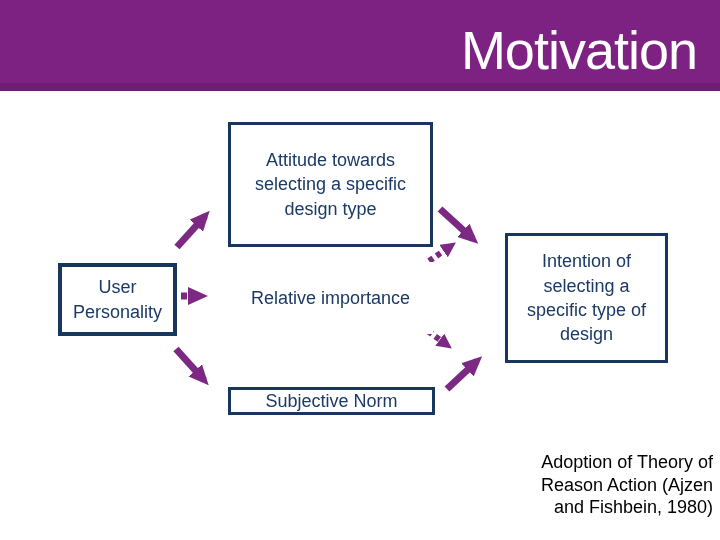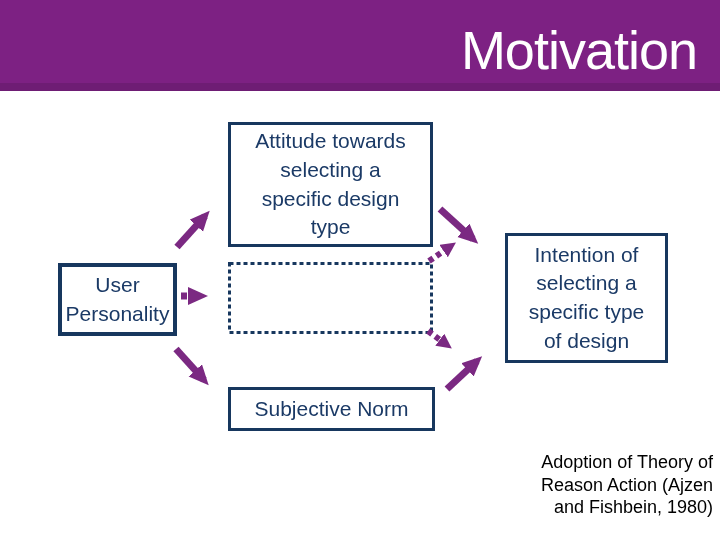--- a/index.html
+++ b/index.html
@@ -32,29 +32,29 @@
     color:#fff;font-size:54px;letter-spacing:-1px;line-height:1;
     white-space:nowrap;
   }
 
   .box{
     position:absolute;box-sizing:border-box;
     display:flex;align-items:center;justify-content:center;
     text-align:center;
     color:var(--box-text-navy);
     background:var(--slide-bg);
-    font-size:21px;line-height:1.36;
+    font-size:18px;line-height:1.36;
   }
   .box.solid{border:3px solid var(--box-navy);}
 
   #box-attitude{left:228px;top:122px;width:205px;height:125px;padding:0 14px;}
   #box-user-personality{left:22px;top:263px;width:119px;height:73px;border-width:4px;margin-left:36px;}
   #box-relative-importance{left:228px;top:262px;width:205px;height:72px;}
   #box-intention{left:505px;top:233px;width:163px;height:130px;padding:4px 10px;}
-  #box-subjective-norm{left:228px;top:387px;width:207px;height:44px;}
+  #box-subjective-norm{left:228px;top:387px;width:207px;height:28px;}
 
   .citation{
     position:absolute;left:508px;top:451px;width:205px;
     color:var(--citation-black);
     font-size:18px;line-height:1.26;text-align:right;
   }
 
   .overlay{
     position:absolute;top:0;left:0;width:720px;height:540px;
     pointer-events:none;
@@ -96,20 +96,21 @@
     <line class="arrow-solid" x1="440" y1="209" x2="473" y2="239" marker-end="url(#mk-solid)"></line>
     <line class="arrow-dotted" x1="429" y1="261" x2="451" y2="246" marker-end="url(#mk-dot)"></line>
     <line class="arrow-dotted" x1="428" y1="331" x2="447" y2="345" marker-end="url(#mk-dot)"></line>
     <line class="arrow-solid" x1="447" y1="389" x2="477" y2="361" marker-end="url(#mk-solid)"></line>
   </svg>
 
   <div class="box solid" id="box-attitude">Attitude towards selecting a specific design type</div>
 
   <div class="box solid" id="box-user-personality">User Personality</div>
 
+  <div class="box" id="box-relative-importance">Relative importance</div>
 
   <div class="box solid" id="box-intention">Intention of selecting a specific type of design</div>
 
   <div class="box solid" id="box-subjective-norm">Subjective Norm</div>
 
   <div class="citation">Adoption of Theory of Reason Action (Ajzen and Fishbein, 1980)</div>
 
 </div>
 
 </body></html>

